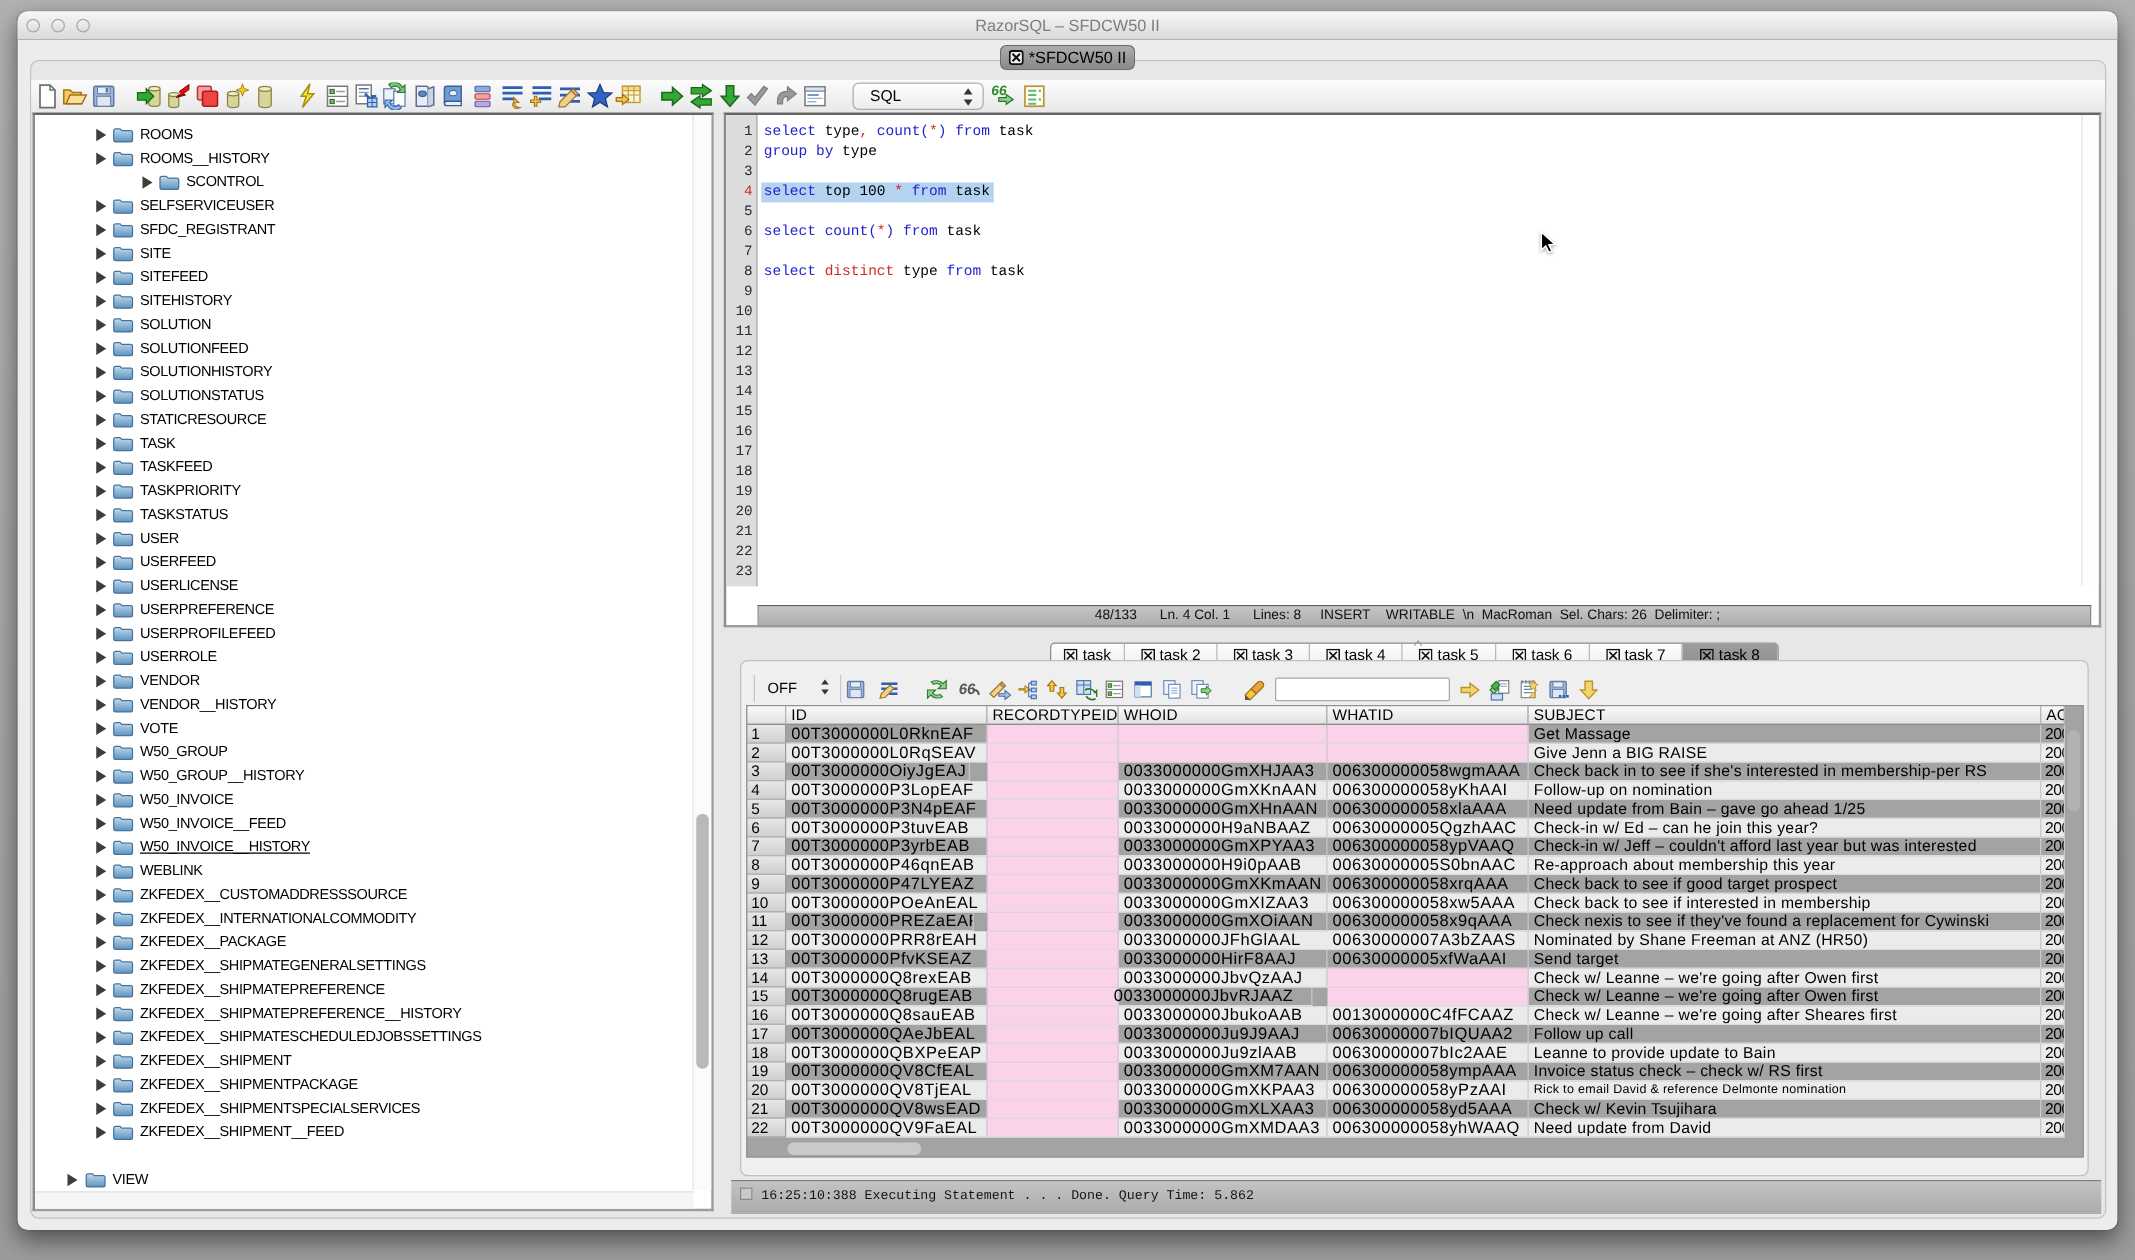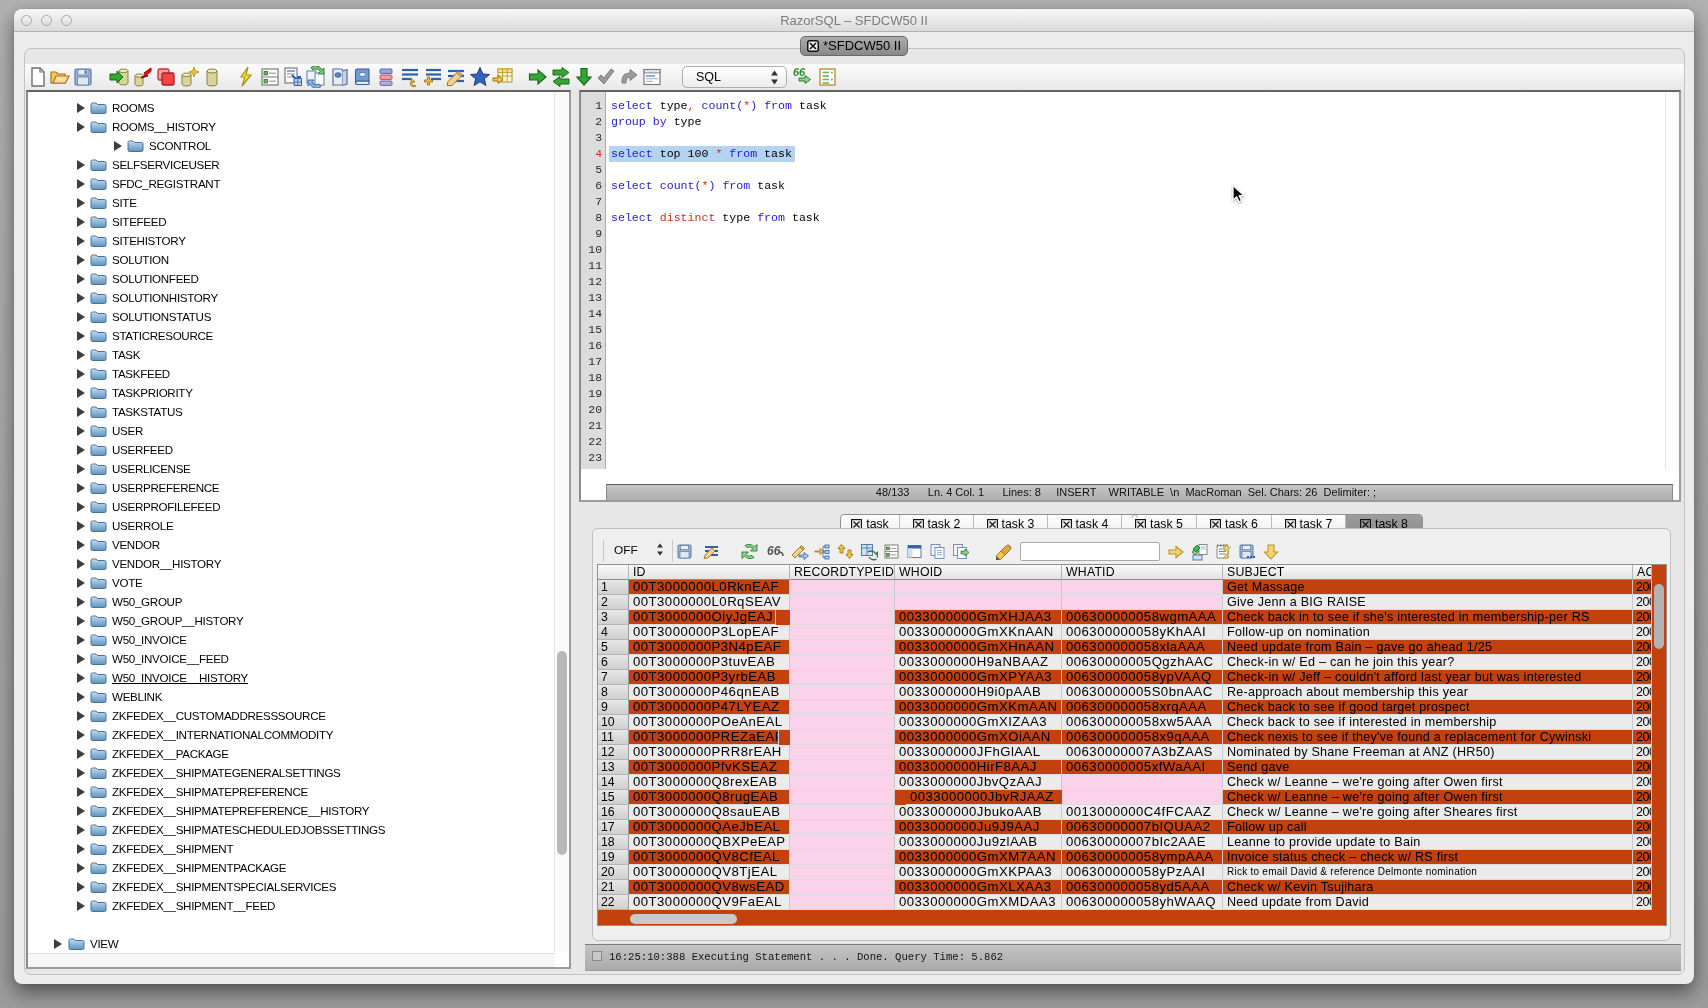--- a/index.html
+++ b/index.html
@@ -45,21 +45,21 @@
   background:linear-gradient(#c6c6c6,#aeaeae); border:1px solid; border-color:#5e5e5e #8a8a8a #9a9a9a;
   font-size:11px; color:#111; text-align:center; line-height:15px; white-space:nowrap; padding-right:27px; }
 #tabstrip { left:826px; top:505px; height:20px; display:flex;
   border:1px solid #8f8f8f; border-radius:4px; background:linear-gradient(#fdfdfd,#f0f0f0); overflow:hidden; }
 .ttab { font-size:12.3px; line-height:19px; text-align:center; color:#000; border-right:1px solid #b9b9b9; }
 .ttab:last-child { border-right:none; }
 .ttab.sel { background:linear-gradient(#9d9d9d,#8f8f8f); }
 .xb { display:inline-block; vertical-align:-1.5px; margin-right:4px; }
 #respanel { left:578px; top:519px; width:1079px; height:413px;
   background:#efefef; border:1px solid #c0c0c0; border-radius:6px; }
-#grid { left:583px; top:555px; width:1070px; height:362px; background:#c2410c; border:1px solid #909090; }
+#grid { left:583px; top:555px; width:1070px; height:362px; background:#a3a3a3; border:1px solid #909090; }
 #grid > div { position:absolute; }
 .hcell { height:15px; background:linear-gradient(#fafafa,#e2e2e2);
   border-right:1px solid #b5b5b5; border-bottom:1px solid #8d8d8d; font-size:12.3px; line-height:14.5px; letter-spacing:0.2px;
   padding-left:4px; color:#000; overflow:hidden; }
 .rn { width:31px; height:15px; letter-spacing:0; background:linear-gradient(#e7e7e7,#cfcfcf);
   border-right:1px solid #9a9a9a; border-bottom:1px solid #b3b3b3; font-size:12.3px; line-height:14px; padding-left:3px; }
 .cell { height:15px; font-size:13.2px; line-height:14.8px; padding-left:4px; letter-spacing:0.45px;
   border-right:1px solid #c9c9c9; border-bottom:1px solid #dcdcdc; white-space:nowrap; overflow:hidden; color:#000; }
 .even { background:#ebebeb; }
 .pink { background:#fad2ea; }
@@ -836,33 +836,33 @@
 <div class="cell pink" style="left:192px;top:180px;width:105px"></div>
 <div class="cell even" style="left:297px;top:180px;width:196px">0033000000JFhGlAAL</div>
 <div class="cell even" style="left:464px;top:180px;width:161px">00630000007A3bZAAS</div>
 <div class="cell even" style="left:625px;top:180px;width:410px;font-size:12.6px;letter-spacing:0.25px">Nominated by Shane Freeman at ANZ (HR50)</div>
 <div class="cell even" style="left:1035px;top:180px;width:19px;font-size:12.5px;letter-spacing:-0.4px;padding-left:3px">200(</div>
 <div class="rn" style="left:0;top:195px">13</div>
 <div class="cell" style="left:31px;top:195px;width:161px">00T3000000PfvKSEAZ</div>
 <div class="cell pink" style="left:192px;top:195px;width:105px"></div>
 <div class="cell" style="left:297px;top:195px;width:167px">0033000000HirF8AAJ</div>
 <div class="cell" style="left:464px;top:195px;width:161px">00630000005xfWaAAI</div>
-<div class="cell" style="left:625px;top:195px;width:410px;font-size:12.6px;letter-spacing:0.25px">Send gave</div>
+<div class="cell" style="left:625px;top:195px;width:410px;font-size:12.6px;letter-spacing:0.25px">Send target</div>
 <div class="cell" style="left:1035px;top:195px;width:19px;font-size:12.5px;letter-spacing:-0.4px;padding-left:3px">200(</div>
 <div class="rn" style="left:0;top:210px">14</div>
 <div class="cell even" style="left:31px;top:210px;width:161px">00T3000000Q8rexEAB</div>
 <div class="cell pink" style="left:192px;top:210px;width:105px"></div>
 <div class="cell even" style="left:297px;top:210px;width:167px">0033000000JbvQzAAJ</div>
 <div class="cell pink" style="left:464px;top:210px;width:161px"></div>
 <div class="cell even" style="left:625px;top:210px;width:410px;font-size:12.6px;letter-spacing:0.25px">Check w/ Leanne – we're going after Owen first</div>
 <div class="cell even" style="left:1035px;top:210px;width:19px;font-size:12.5px;letter-spacing:-0.4px;padding-left:3px">200(</div>
 <div class="rn" style="left:0;top:225px">15</div>
 <div class="cell" style="left:31px;top:225px;width:161px">00T3000000Q8rugEAB</div>
 <div class="cell pink" style="left:192px;top:225px;width:105px"></div>
-<div class="cell" style="left:308px;top:225px;width:163px">0033000000JbvRJAAZ</div>
+<div class="cell" style="left:289px;top:225px;width:163px">0033000000JbvRJAAZ</div>
 <div class="cell pink" style="left:464px;top:225px;width:161px"></div>
 <div class="cell" style="left:625px;top:225px;width:410px;font-size:12.6px;letter-spacing:0.25px">Check w/ Leanne – we're going after Owen first</div>
 <div class="cell" style="left:1035px;top:225px;width:19px;font-size:12.5px;letter-spacing:-0.4px;padding-left:3px">200(</div>
 <div class="rn" style="left:0;top:240px">16</div>
 <div class="cell even" style="left:31px;top:240px;width:161px">00T3000000Q8sauEAB</div>
 <div class="cell pink" style="left:192px;top:240px;width:105px"></div>
 <div class="cell even" style="left:297px;top:240px;width:167px">0033000000JbukoAAB</div>
 <div class="cell even" style="left:464px;top:240px;width:161px">0013000000C4fFCAAZ</div>
 <div class="cell even" style="left:625px;top:240px;width:410px;font-size:12.6px;letter-spacing:0.25px">Check w/ Leanne – we're going after Sheares first</div>
 <div class="cell even" style="left:1035px;top:240px;width:19px;font-size:12.5px;letter-spacing:-0.4px;padding-left:3px">200(</div>

